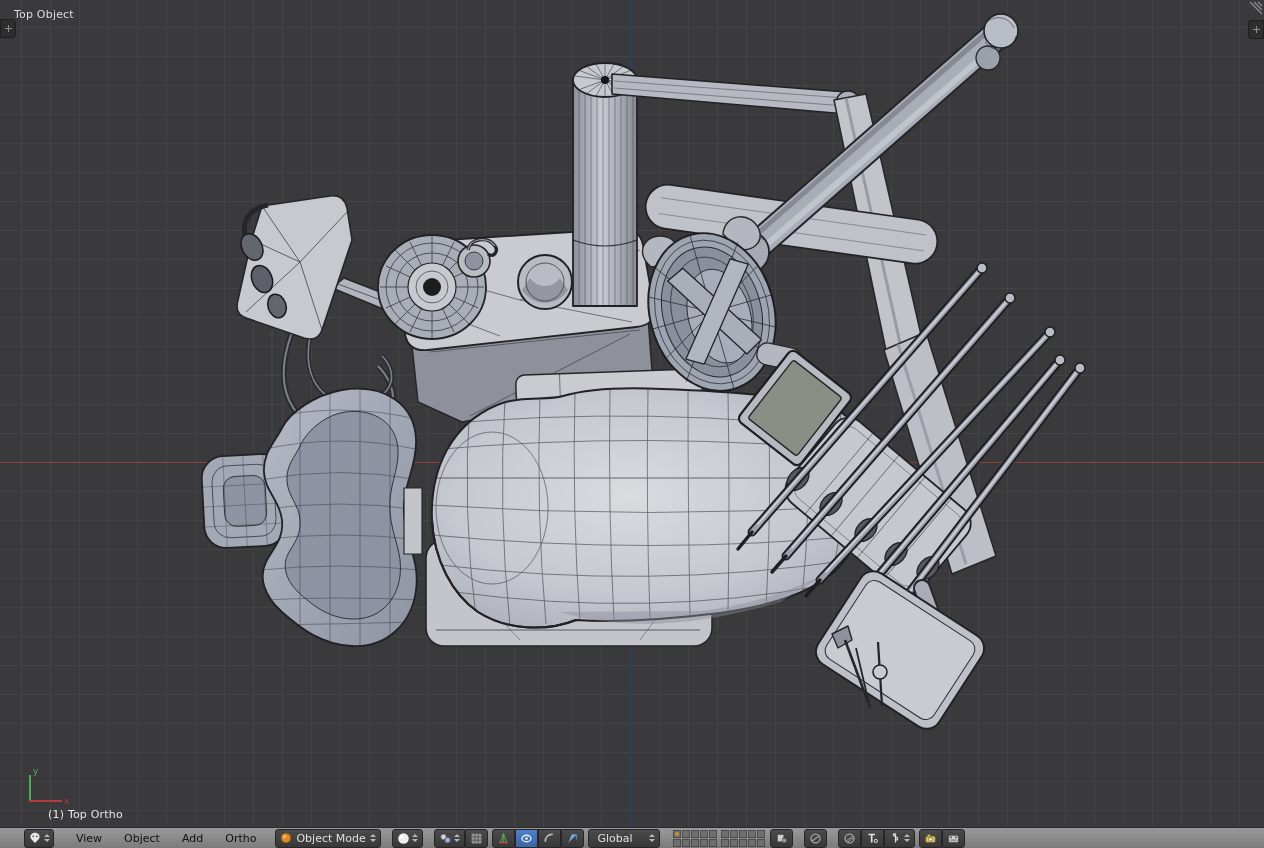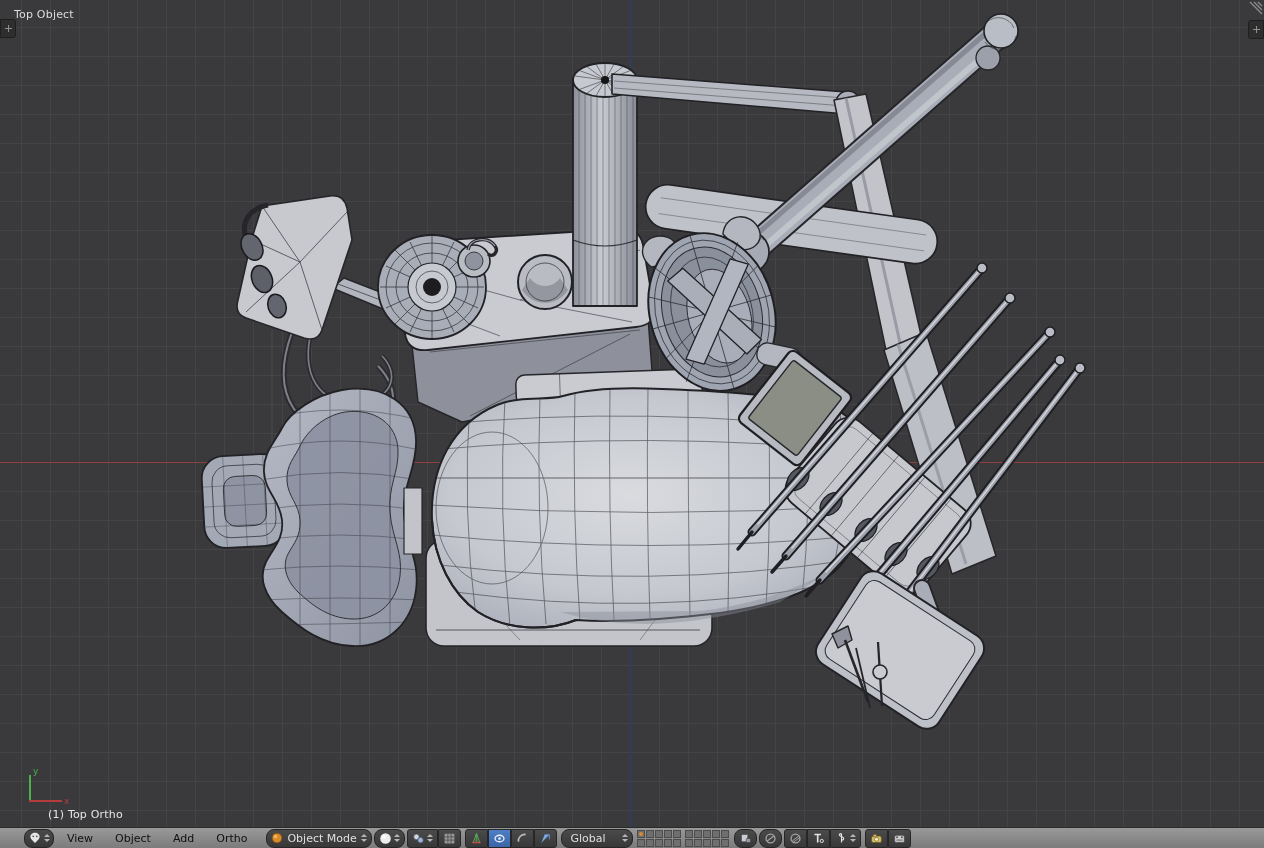--- a/index.html
+++ b/index.html
@@ -22,21 +22,21 @@
   .region-tab .plus:before{left:3px;top:0;width:1px;height:7px;}
   .region-tab .plus:after{left:0;top:3px;width:7px;height:1px;}
   #tab-left{left:0;top:19px;}
   #tab-right{right:0;top:20px;border-radius:3px 0 0 3px;}
   #corner-grip{position:absolute;right:0;top:0;width:18px;height:18px;}
   
   #header{position:absolute;left:0;top:827px;width:1264px;height:21px;
     background:linear-gradient(#999,#7b7b7b);border-top:1px solid #2b2b2b;
     display:flex;align-items:center;box-sizing:border-box;padding-left:24px;}
   .hbtn{height:17px;background:linear-gradient(#4a4a4a,#383838);border:1px solid #262626;
-    border-radius:8px;display:flex;align-items:center;padding:0 4px;margin-right:2px;color:#ddd;}
+    border-radius:3px;display:flex;align-items:center;padding:0 4px;margin-right:11px;color:#ddd;}
   .menu-item{color:#101010;font-size:11px;padding:0 11px;cursor:default;}
   .ddtext{font-size:11px;color:#dfdfdf;padding:0 4px;}
   .arrows{display:flex;flex-direction:column;margin-left:2px;}
   .arrows i{display:block;width:0;height:0;border-left:3px solid transparent;border-right:3px solid transparent;}
   .arrows .up{border-bottom:3px solid #b5b5b5;margin-bottom:2px;}
   .arrows .dn{border-top:3px solid #b5b5b5;}
   .icon16{width:14px;height:14px;display:inline-block;}
   .seg{display:flex;margin-right:4px;}
   .seg .hbtn{margin-right:0;border-radius:0;}
   .seg .hbtn:first-child{border-radius:3px 0 0 3px;}

